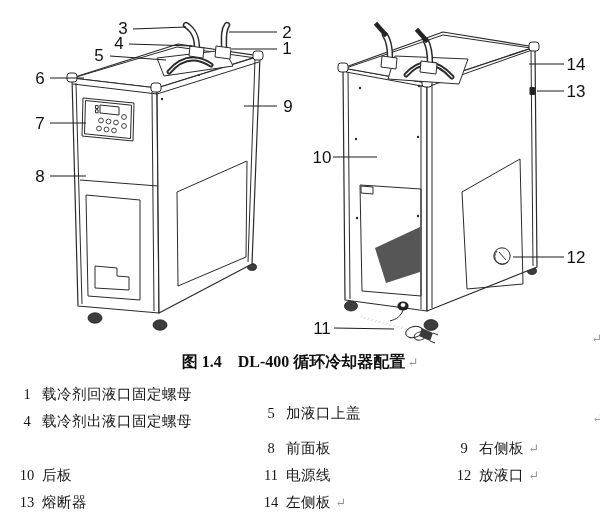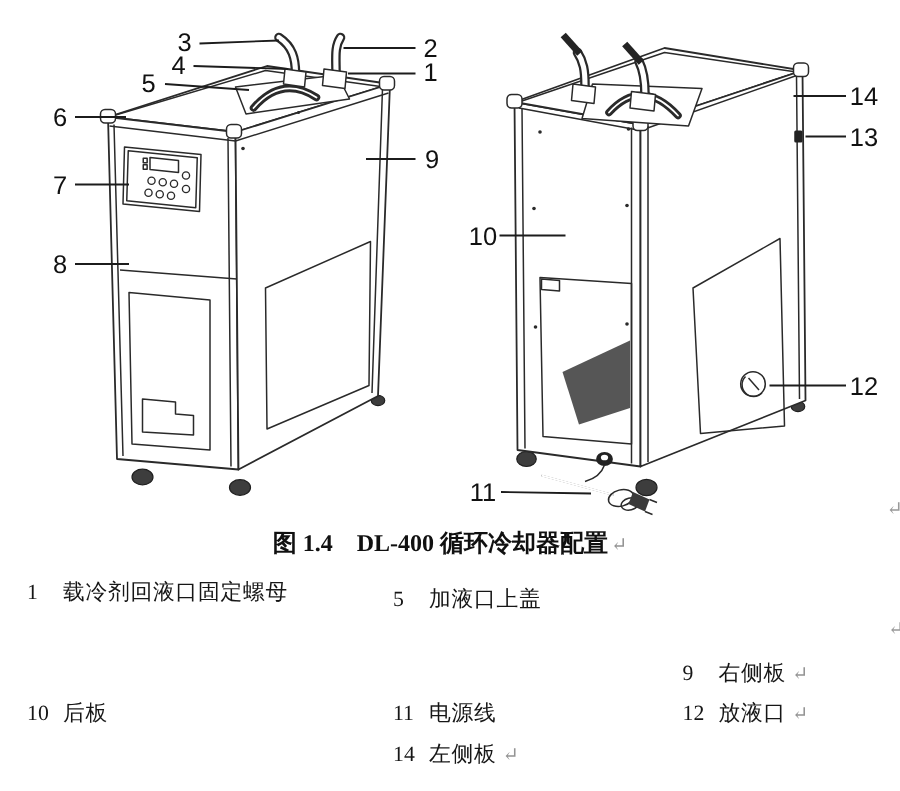--- a/index.html
+++ b/index.html
@@ -27,20 +27,21 @@
     position:absolute;top:352px;left:0;width:600px;text-align:center;
     font-size:16px;font-weight:bold;color:#101010;white-space:nowrap;
   }
   .caption .fig-label{margin-right:16px;}
   .caption .ret{color:#949494;font-weight:normal;font-size:13px;margin-left:2px;}
   
   .legend{position:absolute;left:0;top:0;width:600px;height:527px;}
   .lcell{
     position:absolute;font-size:14.5px;color:#161616;white-space:nowrap;
     letter-spacing:0.5px;
+    text-align:center;
   }
   .lcell .num{display:inline-block;min-width:18px;margin-right:6px;letter-spacing:0;}
   .lcell .mark{color:#949494;font-size:13px;margin-left:4px;letter-spacing:0;}
   .edge-mark{position:absolute;color:#9a9a9a;font-size:13px;}
 </style>
 </head>
 <body>
 
 <div class="stage">
 
@@ -217,27 +218,30 @@
     </g>
   </svg>
 
   <div class="caption">
     <span class="fig-label">图 1.4</span><span>DL-400 循环冷却器配置</span><span class="ret">↵</span>
   </div>
 
   <div class="legend">
     <div class="lcell" style="left:18px;top:385px"><span class="num">1</span><span>载冷剂回液口固定螺母</span></div>
 
-    <div class="lcell" style="left:262px;top:390px"><span class="num">5</span><span>加液口上盖</span></div>
-
+    <div class="lcell" style="left:18px;top:412px"><span class="num">4</span><span>载冷剂出液口固定螺母</span></div>
+    <div class="lcell" style="left:262px;top:404px"><span class="num">5</span><span>加液口上盖</span></div>
+
+    <div class="lcell" style="left:262px;top:439px"><span class="num">8</span><span>前面板</span></div>
     <div class="lcell" style="left:455px;top:439px"><span class="num">9</span><span>右侧板</span><span class="mark">↵</span></div>
 
     <div class="lcell" style="left:18px;top:466px"><span class="num">10</span><span>后板</span></div>
     <div class="lcell" style="left:262px;top:466px"><span class="num">11</span><span>电源线</span></div>
     <div class="lcell" style="left:455px;top:466px"><span class="num">12</span><span>放液口</span><span class="mark">↵</span></div>
 
+    <div class="lcell" style="left:18px;top:493px"><span class="num">13</span><span>熔断器</span></div>
     <div class="lcell" style="left:262px;top:493px"><span class="num">14</span><span>左侧板</span><span class="mark">↵</span></div>
   </div>
 
   <span class="edge-mark" style="left:591px;top:331px">↵</span>
   <span class="edge-mark" style="left:592px;top:411px">↵</span>
 
 </div>
 
 </body></html>

